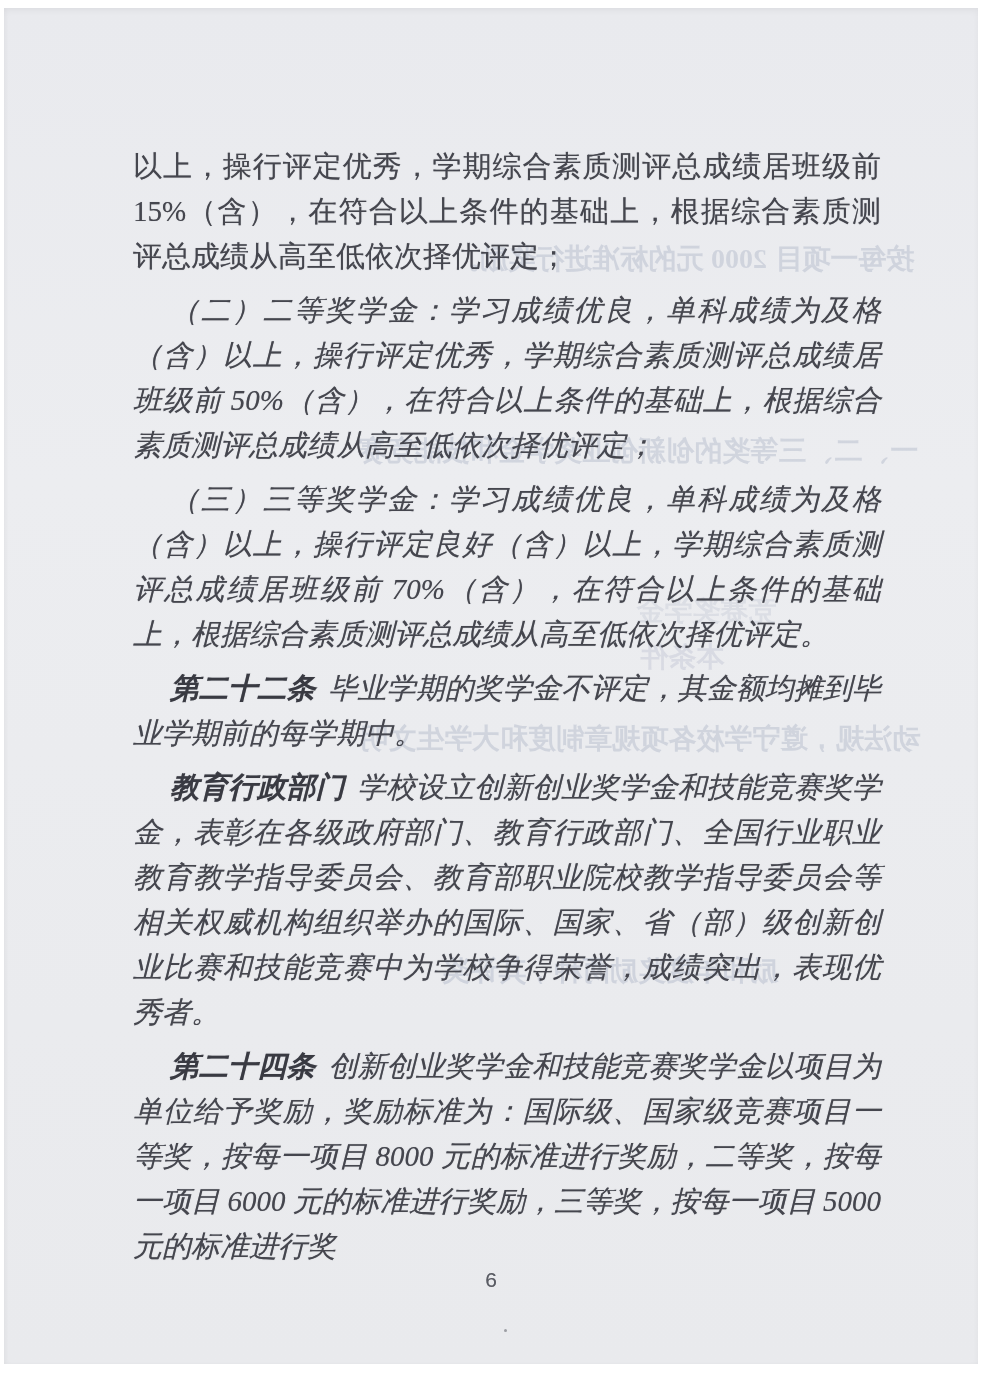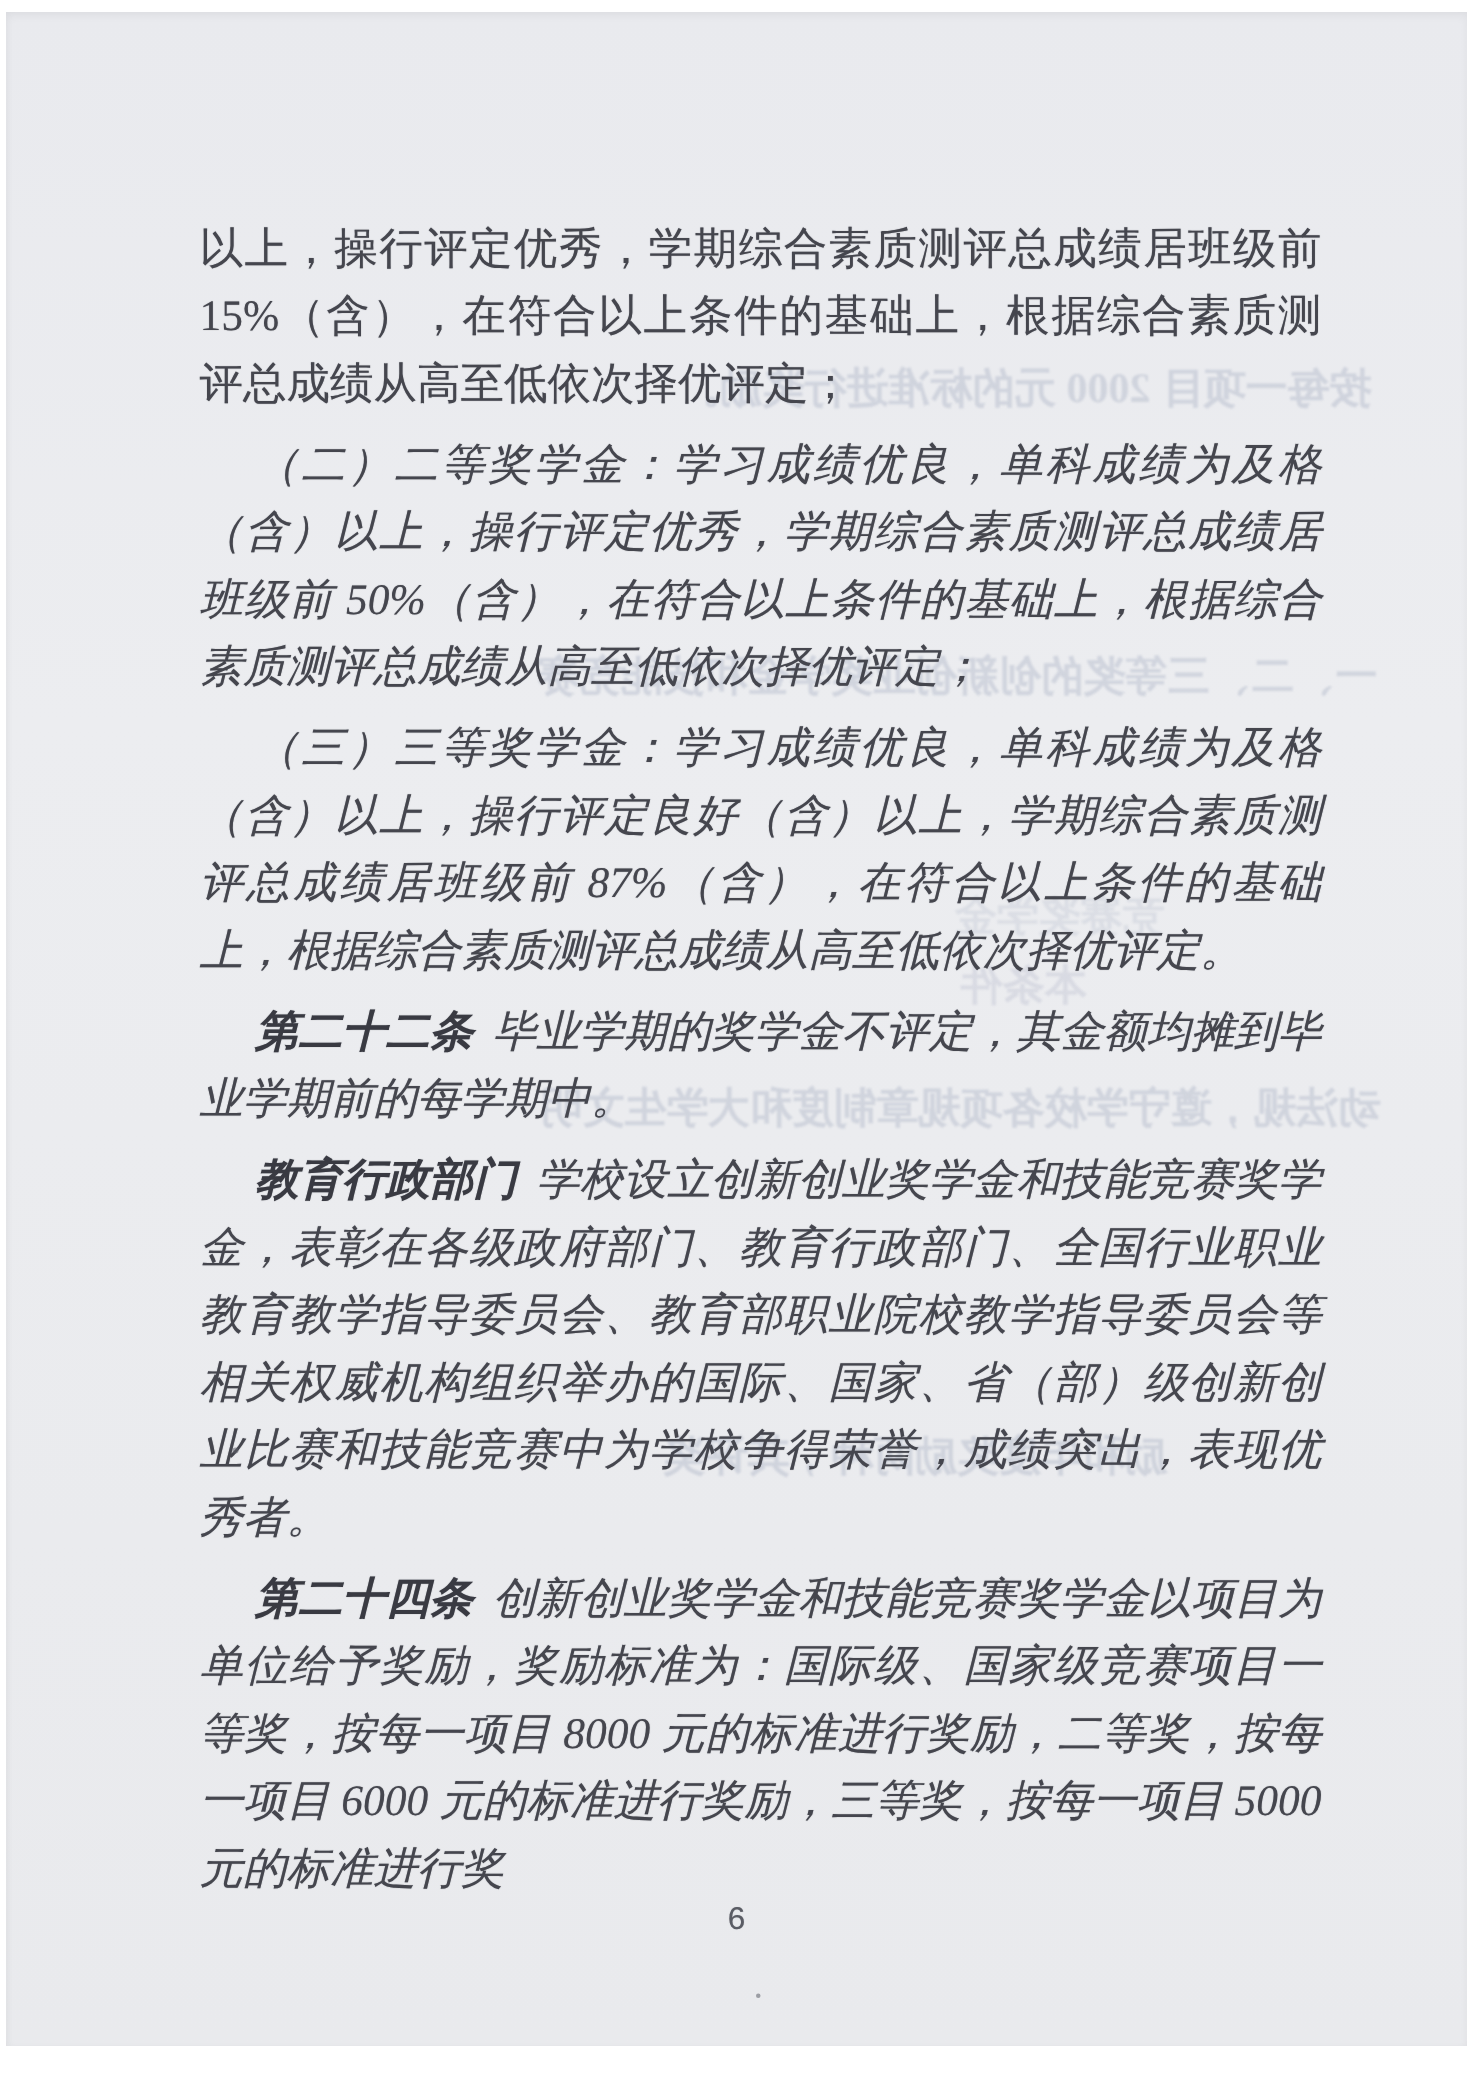--- a/index.html
+++ b/index.html
@@ -62,21 +62,21 @@
 
     <p class="para">
       <span>以上，操行评定优秀，学期综合素质测评总成绩居班级前 15%（含），在符合以上条件的基础上，根据综合素质测评总成绩从高至低依次择优评定；</span>
     </p>
 
     <p class="para indent">
       <span>（二）二等奖学金：学习成绩优良，单科成绩为及格（含）以上，操行评定优秀，学期综合素质测评总成绩居班级前 50%（含），在符合以上条件的基础上，根据综合素质测评总成绩从高至低依次择优评定；</span>
     </p>
 
     <p class="para indent">
-      <span>（三）三等奖学金：学习成绩优良，单科成绩为及格（含）以上，操行评定良好（含）以上，学期综合素质测评总成绩居班级前 87%（含），在符合以上条件的基础上，根据综合素质测评总成绩从高至低依次择优评定。</span>
+      <span>（三）三等奖学金：学习成绩优良，单科成绩为及格（含）以上，操行评定良好（含）以上，学期综合素质测评总成绩居班级前 70%（含），在符合以上条件的基础上，根据综合素质测评总成绩从高至低依次择优评定。</span>
     </p>
 
     <p class="para indent">
       <span class="lead">第二十二条</span><span>毕业学期的奖学金不评定，其金额均摊到毕业学期前的每学期中。</span>
     </p>
 
     <p class="para indent">
       <span class="lead">教育行政部门</span><span>学校设立创新创业奖学金和技能竞赛奖学金，表彰在各级政府部门、教育行政部门、全国行业职业教育教学指导委员会、教育部职业院校教学指导委员会等相关权威机构组织举办的国际、国家、省（部）级创新创业比赛和技能竞赛中为学校争得荣誉，成绩突出，表现优秀者。</span>
     </p>
 

